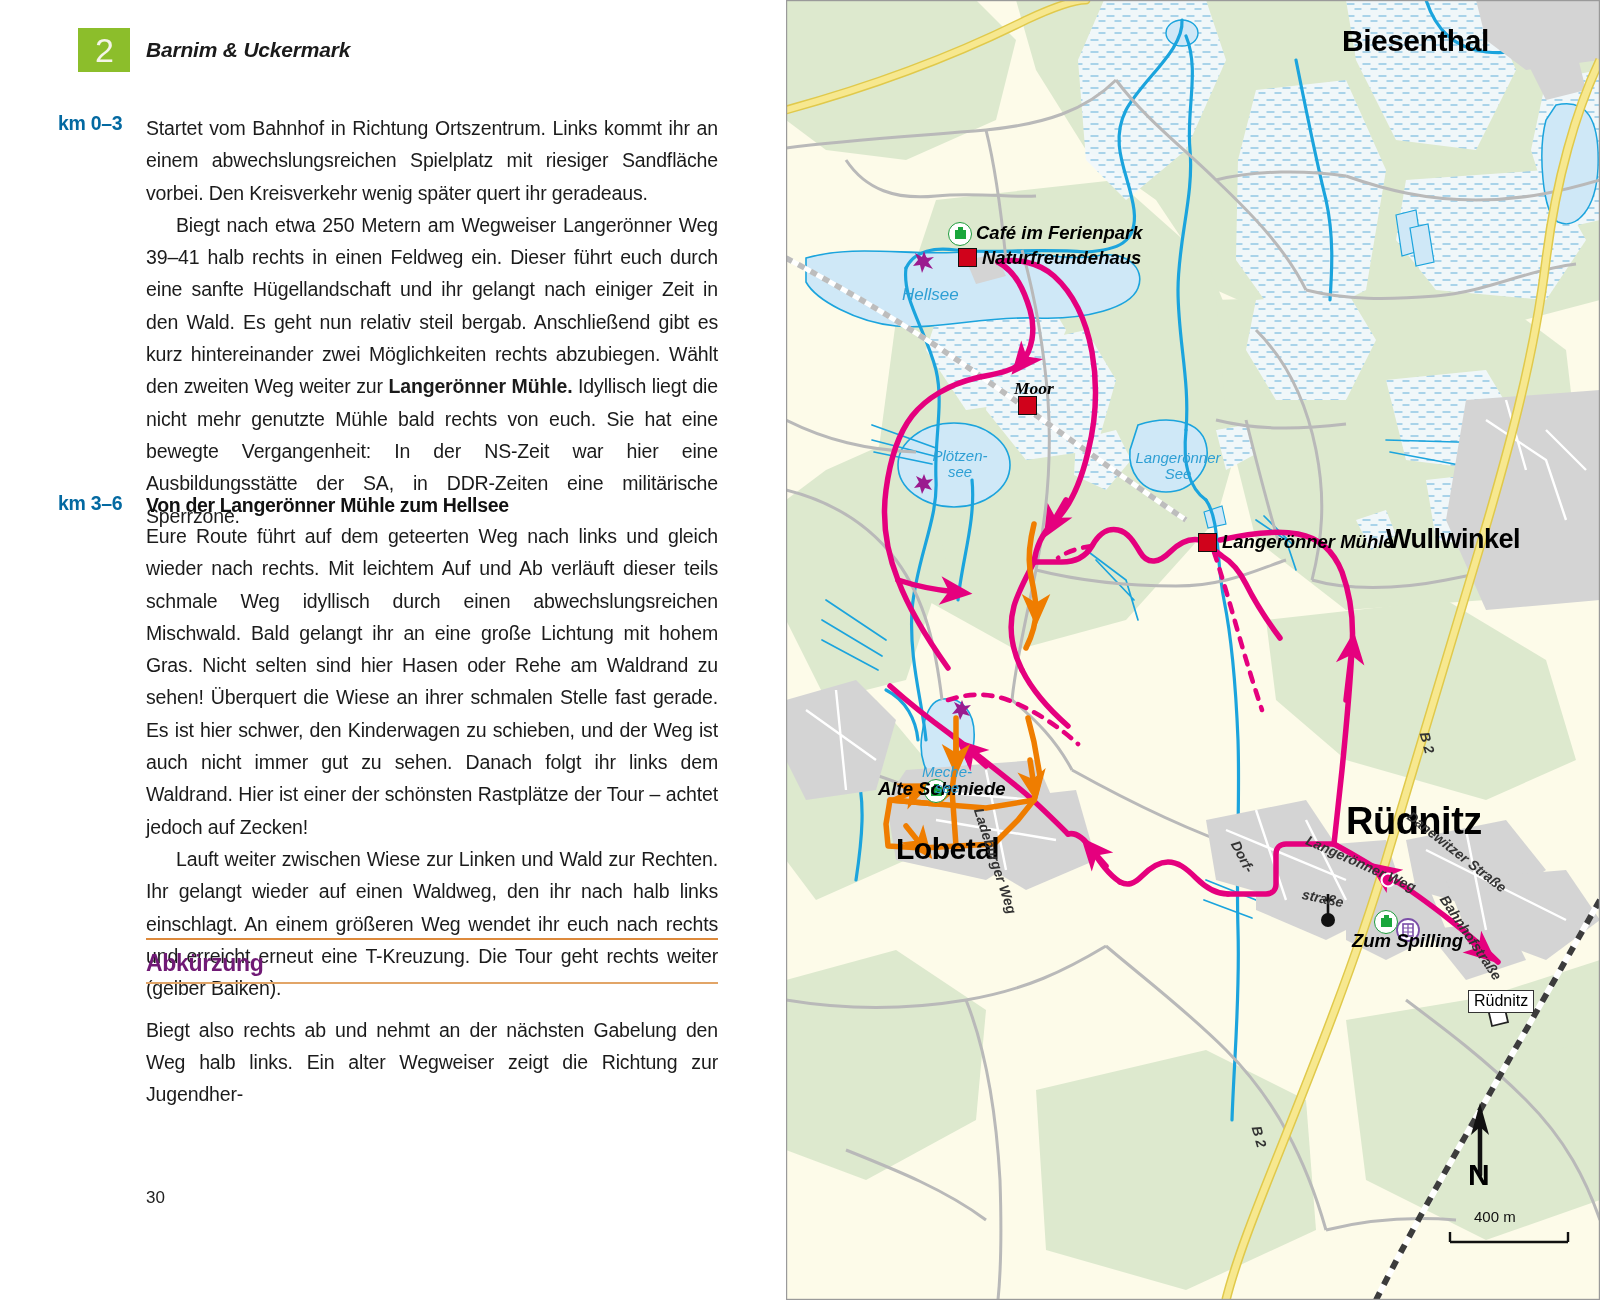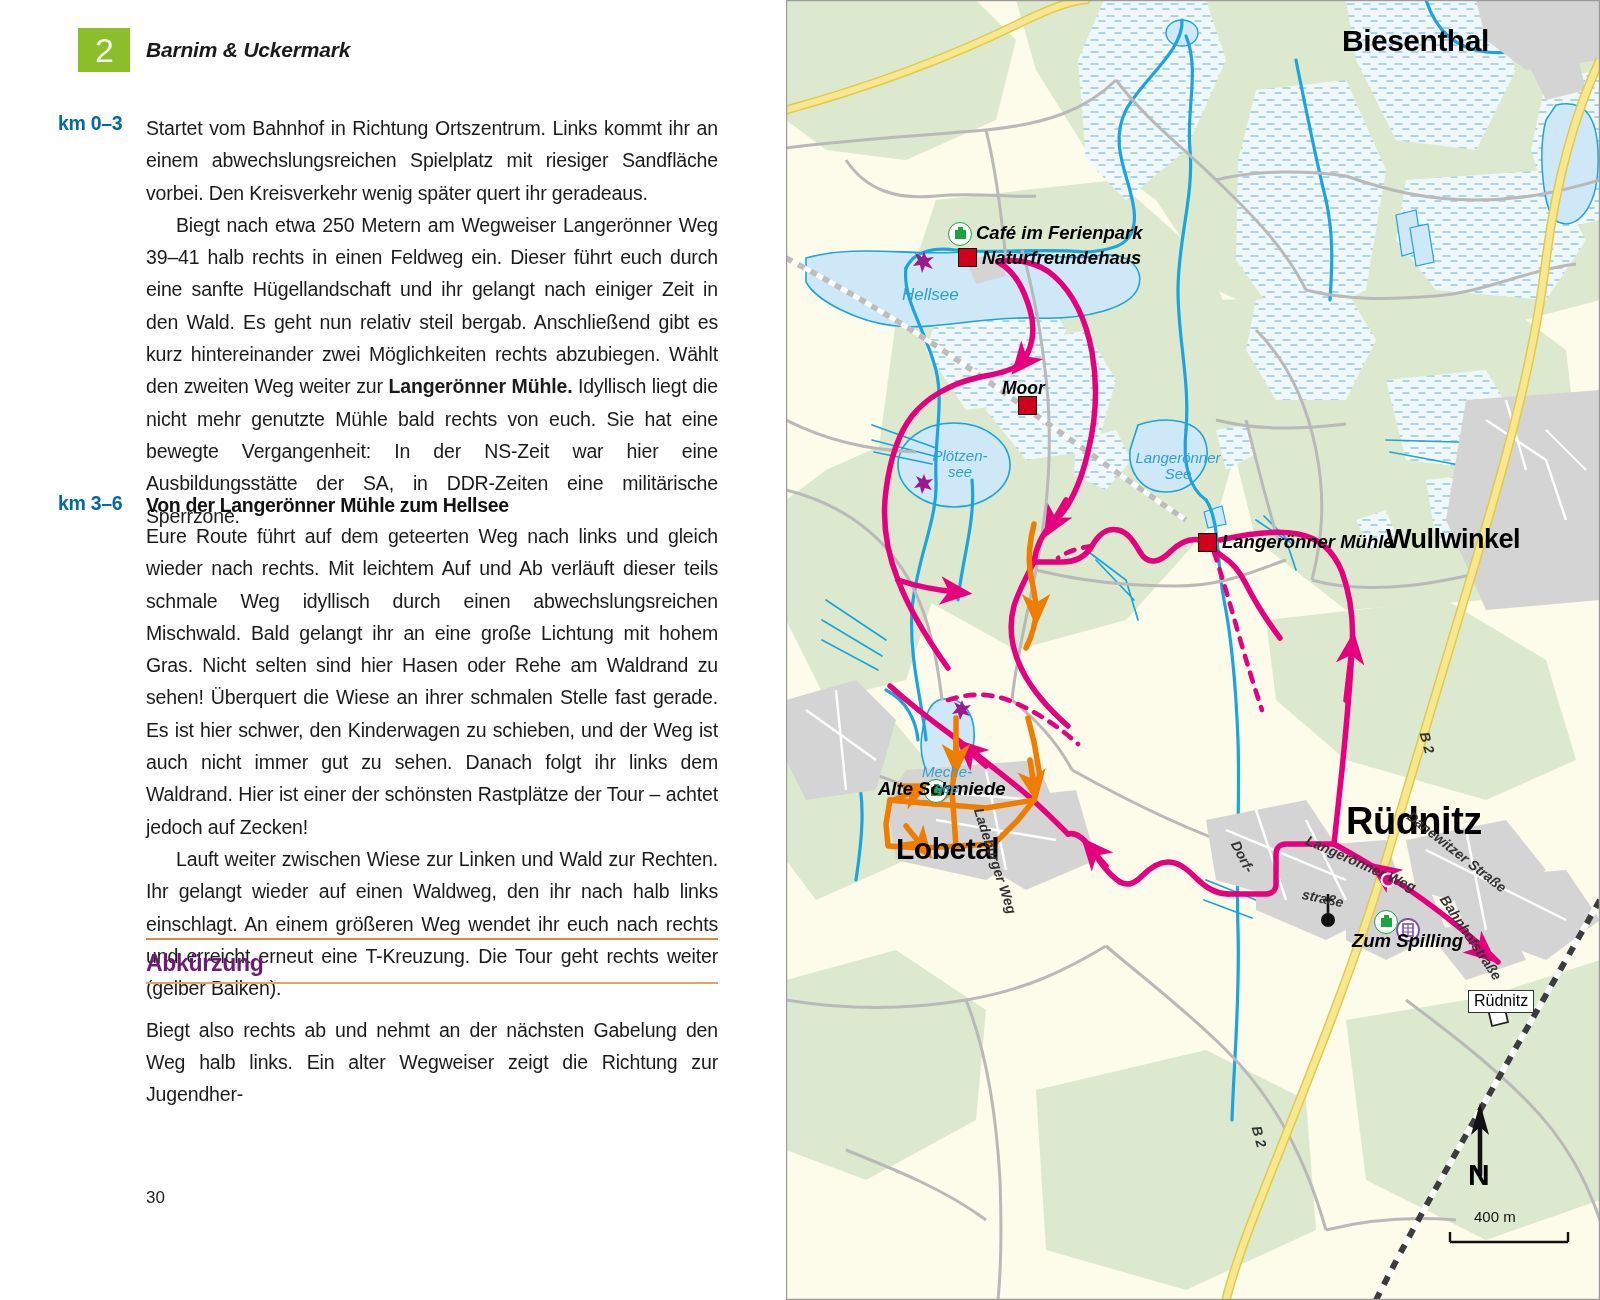--- a/index.html
+++ b/index.html
@@ -406,21 +406,21 @@
     <div class="mlabel town" style="left:556px;top:24px;">Biesenthal</div>
     <div class="mlabel town-sm" style="left:600px;top:524px;">Wullwinkel</div>
     <div class="mlabel town" style="left:560px;top:800px;font-size:38px;">Rüdnitz</div>
     <div class="mlabel town" style="left:110px;top:832px;">Lobetal</div>
 
     <div class="mlabel poi" style="left:190px;top:222px;">Café im Ferienpark</div>
     <div class="mlabel poi" style="left:196px;top:247px;">Naturfreundehaus</div>
     <div class="mlabel poi" style="left:436px;top:531px;">Langerönner Mühle</div>
     <div class="mlabel poi" style="left:92px;top:778px;text-align:center;width:78px;line-height:21px;"><span>Alte Schmiede</span></div>
     <div class="mlabel poi" style="left:566px;top:930px;text-align:center;width:86px;line-height:22px;">Zum Spilling</div>
-    <div class="mlabel moorlbl" style="left:216px;top:378px;">Moor</div>
+    <div class="mlabel moorlbl" style="left:228px;top:378px;font-family:Liberation Serif, serif;">Moor</div>
 
     <div class="mlabel lake" style="left:116px;top:285px;">Hellsee</div>
     <div class="mlabel lake2" style="left:139px;top:448px;width:70px;text-align:center;">Plötzen-<br>see</div>
     <div class="mlabel lake2" style="left:344px;top:450px;width:96px;text-align:center;">Langerönner<br>See</div>
     <div class="mlabel lake2" style="left:128px;top:764px;width:66px;text-align:center;">Meche-<br>see</div>
 
     <div class="mlabel street" style="left:200px;top:806px;transform:rotate(72deg);transform-origin:left top;">Ladeburger Weg</div>
     <div class="mlabel street" style="left:456px;top:838px;transform:rotate(62deg);transform-origin:left top;">Dorf-</div>
     <div class="mlabel street" style="left:518px;top:886px;transform:rotate(12deg);transform-origin:left top;">straße</div>
     <div class="mlabel street" style="left:524px;top:832px;transform:rotate(24deg);transform-origin:left top;">Langerönner Weg</div>

